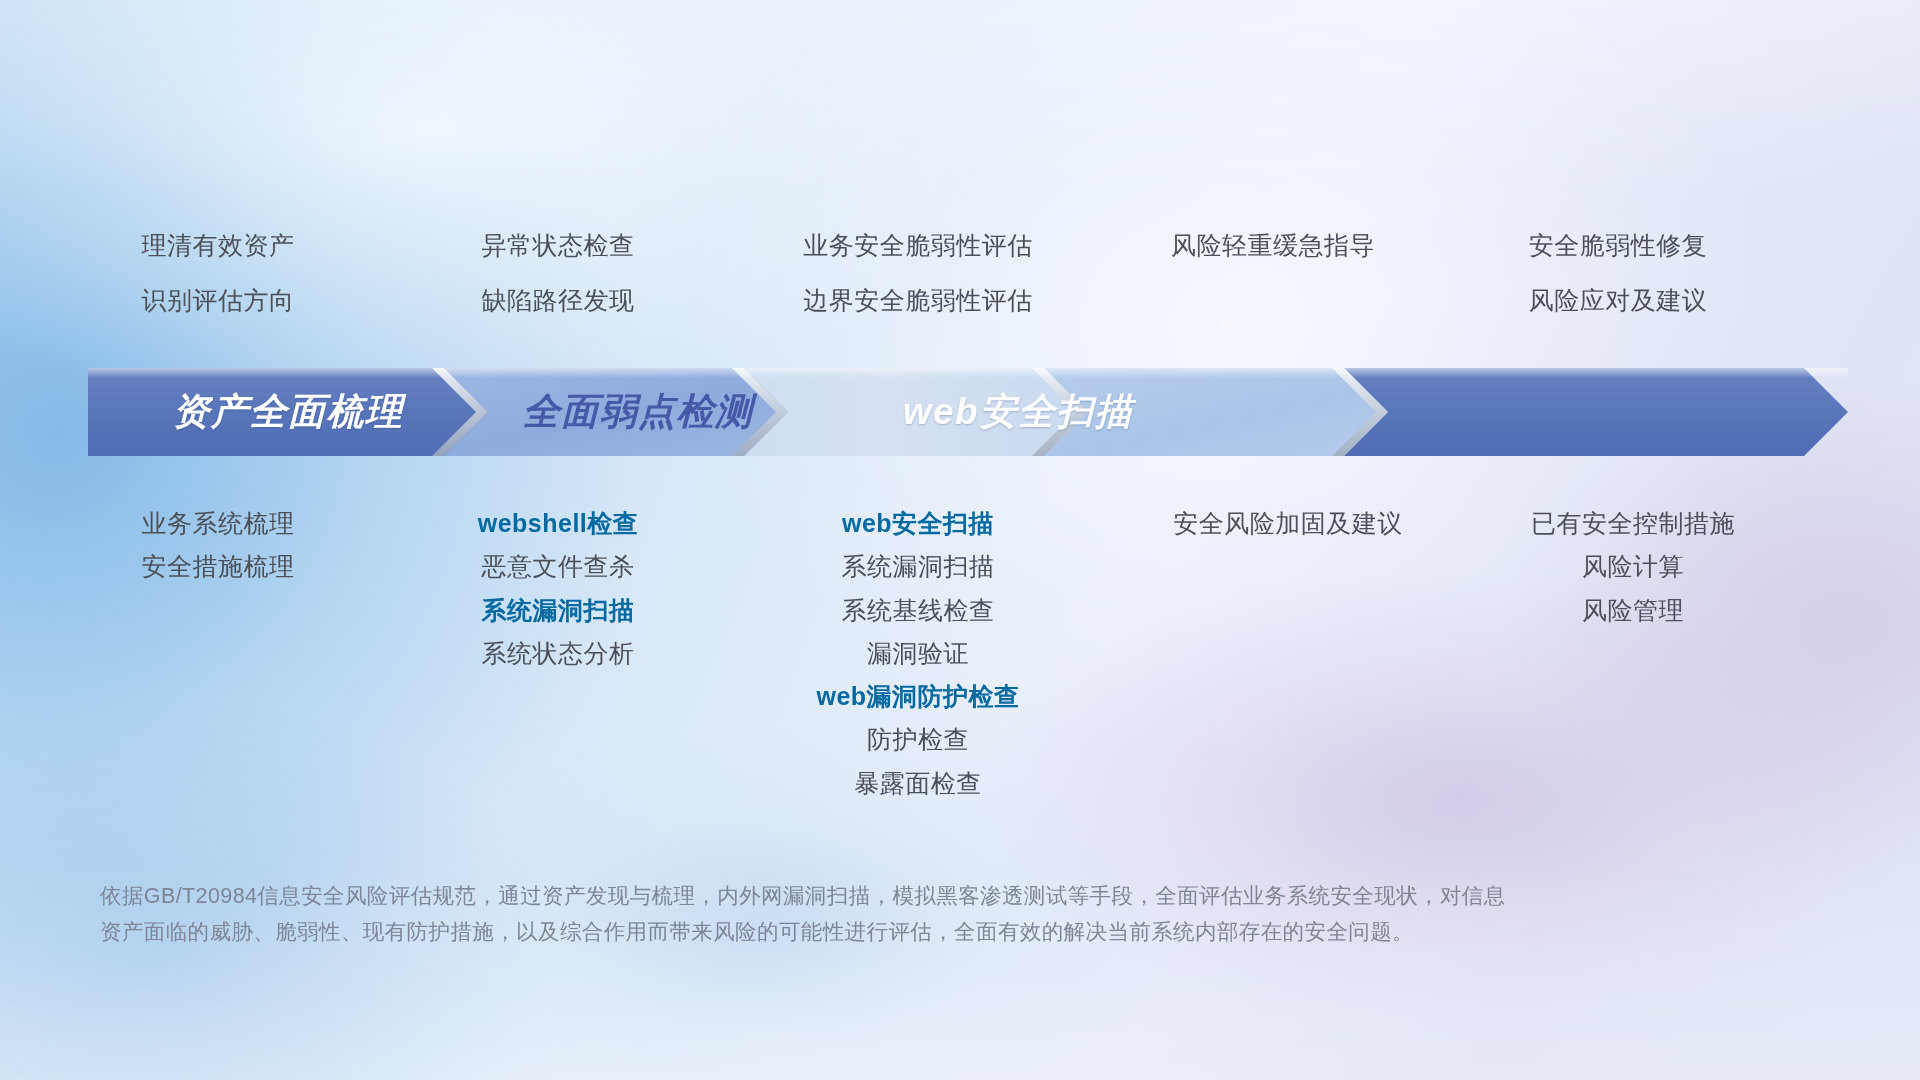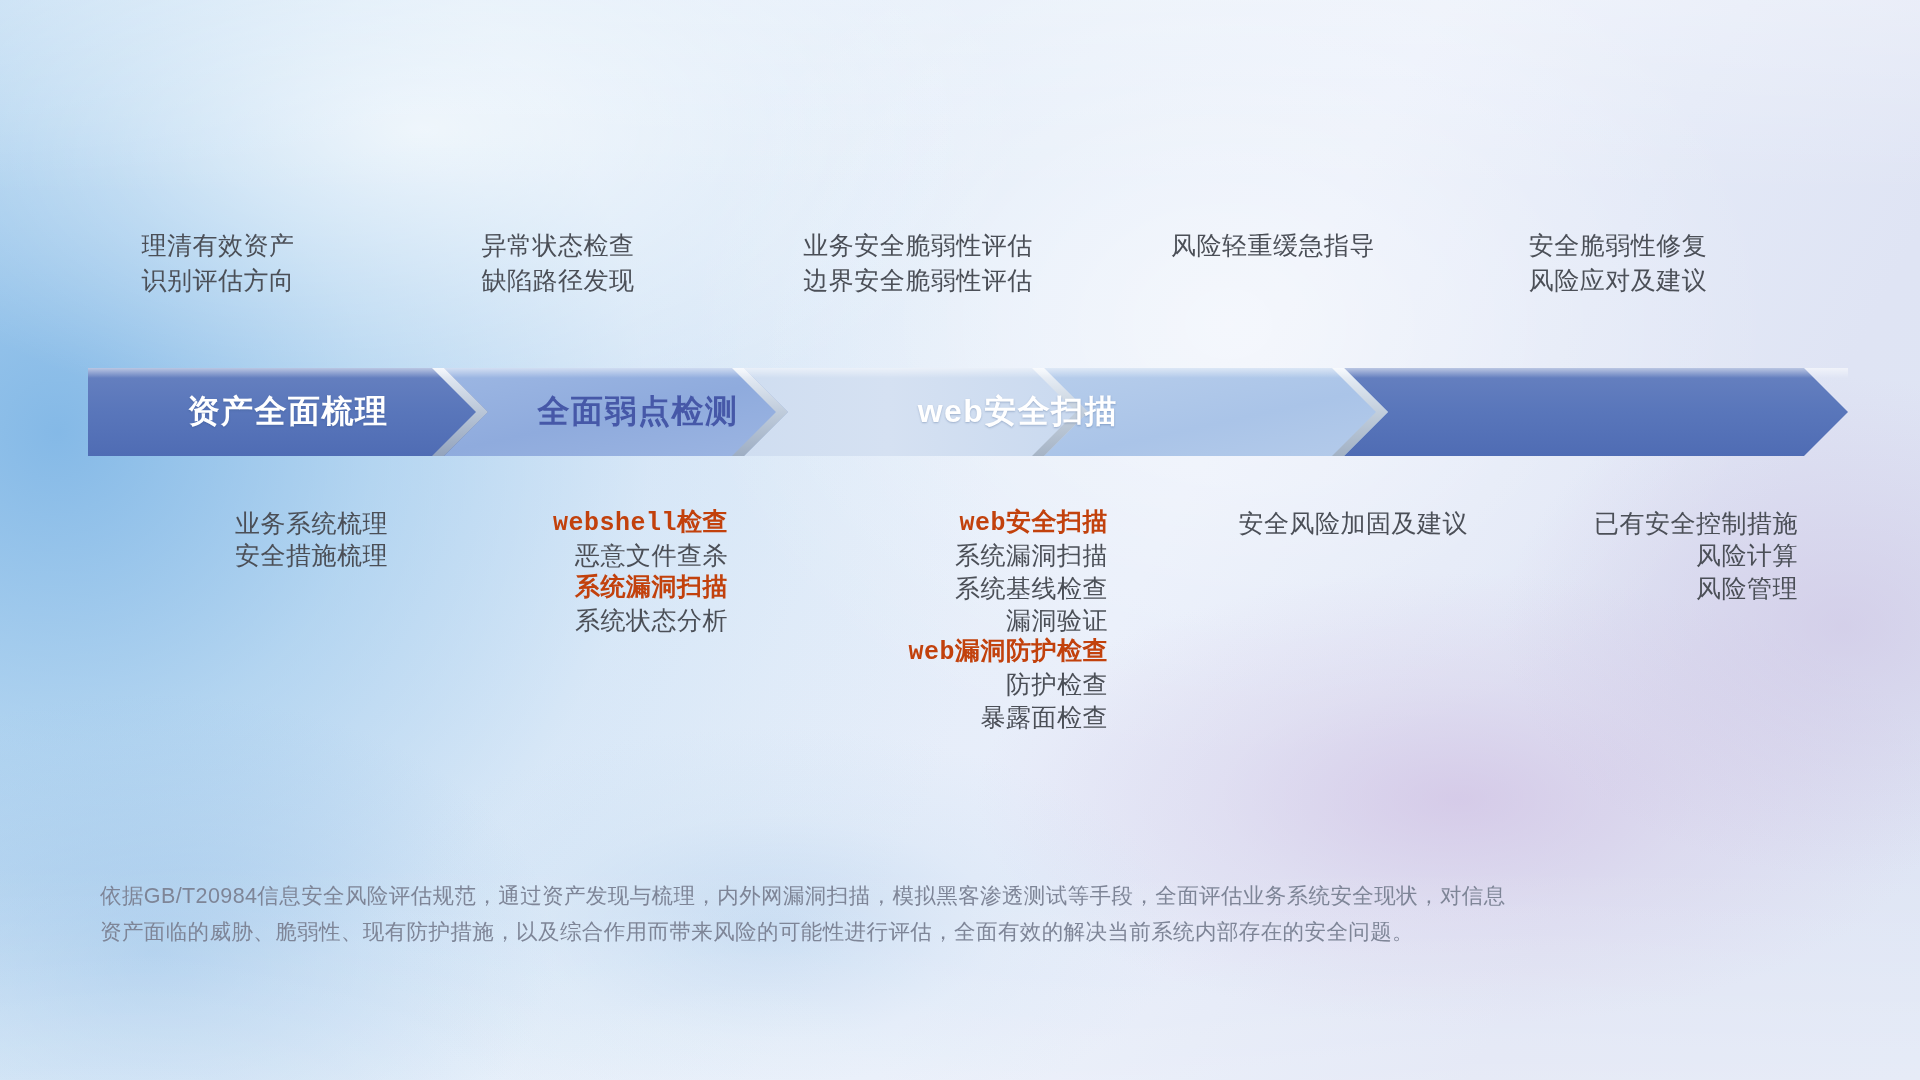--- a/index.html
+++ b/index.html
@@ -93,21 +93,21 @@
   .top-row {
     position: absolute;
     left: 0; right: 0;
     top: 230px;
     display: flex;
   }
   .top-cell {
     display: flex;
     flex-direction: column;
     align-items: center;
-    gap: 4px;
+    gap: 24px;
   }
   .top-line {
     font-size: 25px;
     color: #4b4f57;
     letter-spacing: 0.5px;
     line-height: 1.25;
     white-space: nowrap;
   }
 
   
@@ -126,53 +126,53 @@
     top: 368px;
     width: 1760px;
     height: 88px;
     display: flex;
     pointer-events: none;
   }
   .band-label {
     display: flex;
     align-items: center;
     justify-content: center;
-    font-size: 32px;
+    font-size: 37px;
     font-weight: bold;
     letter-spacing: 1.5px;
     white-space: nowrap;
+    font-style: italic;
   }
   .lbl-light { color: #ffffff; text-shadow: 0 1px 2px rgba(40,70,120,0.30); }
   .lbl-dark  { color: #4658a8; }
 
   
   .bot-row {
     position: absolute;
     left: 0; right: 0;
     top: 508px;
     display: flex;
     align-items: flex-start;
   }
   .bot-cell {
     display: flex;
     flex-direction: column;
-    align-items: flex-end;
-    gap: 1px;
+    align-items: center;
+    gap: 12px;
   }
   .bot-line {
     font-size: 25px;
     color: #4b4f57;
     letter-spacing: 0.5px;
     line-height: 1.25;
     white-space: nowrap;
   }
   .bot-line.accent {
     font-weight: bold;
-    color: #c2410c;
-    font-family: Liberation Mono, monospace;
+    color: #0369a1;
   }
 
   
   .footer {
     position: absolute;
     left: 100px;
     top: 878px;
     width: 1580px;
   }
   .footer-line {

